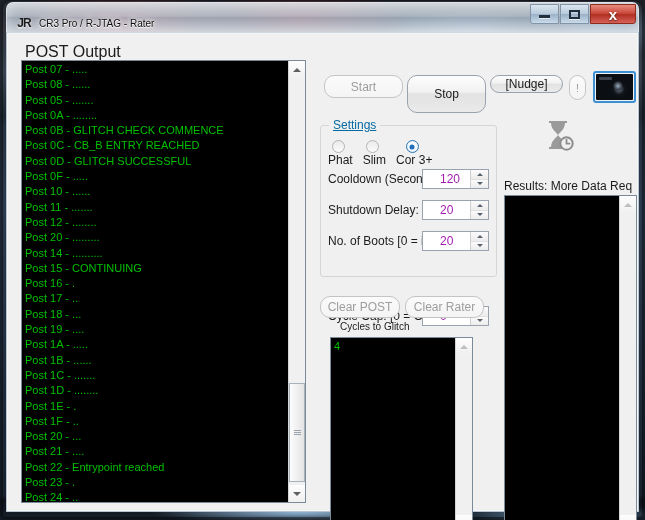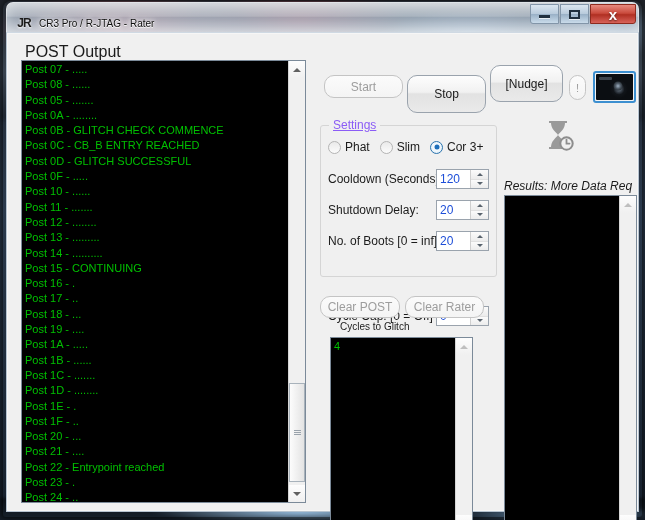--- a/index.html
+++ b/index.html
@@ -200,21 +200,21 @@
     box-sizing: border-box;
     cursor: default;
   }
   .btn.disabled {
     color: #9d9d9d;
     border-color: #c4c4c4;
     background: linear-gradient(180deg, #fbfbfb 0%, #f4f4f4 100%);
   }
   #btn-start { left: 317px; top: 42px; width: 79px; height: 23px; }
   #btn-stop  { left: 400px; top: 42px; width: 79px; height: 38px; }
-  #btn-nudge { left: 483px; top: 32px; width: 73px; height: 37px; }
+  #btn-nudge { left: 483px; top: 42px; width: 73px; height: 18px; }
   #btn-bang  { left: 562px; top: 42px; width: 17px; height: 25px; font-size: 11px; }
   #btn-cam {
     left: 586px; top: 38px; width: 43px; height: 32px;
     border: 2px solid #3c8fd0; border-radius: 3px;
     background: #f4f4f4; padding: 1px;
   }
   #cam-photo {
     width: 100%; height: 100%;
     background:
       radial-gradient(circle 9px at 62% 58%, #6f7d8c 0%, #2c333c 42%, #11151a 62%, #0b0e12 100%),
@@ -237,28 +237,28 @@
   #settings-group {
     position: absolute; left: 313px; top: 92px;
     width: 177px; height: 152px;
     border: 1px solid #d5d5d5;
     border-radius: 3px;
     box-sizing: border-box;
   }
   #settings-legend {
     position: absolute; left: 8px; top: -8px;
     background: #f0f0f0; padding: 0 4px;
-    font-size: 12px; color: #8b5cf6; text-decoration: underline;
+    font-size: 12px; color: #0369a1; text-decoration: underline;
   }
   .radio-row {
     position: absolute; left: 7px; top: 14px;
     display: flex; align-items: center;
     font-size: 12px; color: #1b1b1b;
   }
-  .radio { display: flex; align-items: center; margin-right: 10px; }
+  .radio { display: flex; align-items: center; margin-right: 10px; flex-direction: column; }
   .radio-dot {
     width: 13px; height: 13px; border-radius: 50%;
     background: linear-gradient(180deg, #eaeaea, #fbfbfb);
     border: 1px solid #b4b4b4;
     box-sizing: border-box; margin-right: 4px;
     position: relative;
   }
   .radio-dot.on {
     border-color: #2c74ad;
     background: radial-gradient(circle at 50% 45%, #fff 0%, #eef6fc 55%, #cfe3f2 100%);
@@ -278,22 +278,22 @@
   }
   .setting-label { white-space: nowrap; }
   .spin {
     position: absolute; right: 2px;
     display: flex; height: 20px;
     border: 1px solid #9aa3ad;
     background: #fff;
     box-sizing: border-box;
   }
   .spin-val {
-    width: 30px; padding-left: 3px;
-    font-size: 12px; color: #1d4ed8;
+    width: 30px; padding-left: 17px;
+    font-size: 12px; color: #a21caf;
     display: flex; align-items: center;
     background: #fff;
   }
   .spin-btns {
     width: 17px; display: flex; flex-direction: column;
     border-left: 1px solid #cfcfcf;
   }
   .spin-b {
     flex: 1; display: flex; align-items: center; justify-content: center;
     background: linear-gradient(180deg, #fbfbfb, #ececec);
@@ -331,21 +331,20 @@
 
   
   #hourglass {
     position: absolute; left: 530px; top: 82px;
     width: 42px; height: 42px;
   }
   #results-label {
     position: absolute; left: 497px; top: 146px;
     font-size: 12px; color: #1b1b1b;
     white-space: nowrap;
-    font-style: italic;
   }
   #results-box {
     position: absolute; left: 497px; top: 162px;
     width: 133px; height: 338px;
     background: #000; border: 1px solid #7b8a99;
     box-sizing: border-box; overflow: hidden;
   }
 </style>
 </head>
 <body>
@@ -385,21 +384,21 @@
           <div>Post 08 - ......</div>
           <div>Post 05 - .......</div>
           <div>Post 0A - ........</div>
           <div>Post 0B - GLITCH CHECK COMMENCE</div>
           <div>Post 0C - CB_B ENTRY REACHED</div>
           <div>Post 0D - GLITCH SUCCESSFUL</div>
           <div>Post 0F - .....</div>
           <div>Post 10 - ......</div>
           <div>Post 11 - .......</div>
           <div>Post 12 - ........</div>
-          <div>Post 13 - .........</div>
+          <div>Post 20 - .........</div>
           <div>Post 14 - ..........</div>
           <div>Post 15 - CONTINUING</div>
           <div>Post 16 - .</div>
           <div>Post 17 - ..</div>
           <div>Post 18 - ...</div>
           <div>Post 19 - ....</div>
           <div>Post 1A - .....</div>
           <div>Post 1B - ......</div>
           <div>Post 1C - .......</div>
           <div>Post 1D - ........</div>

